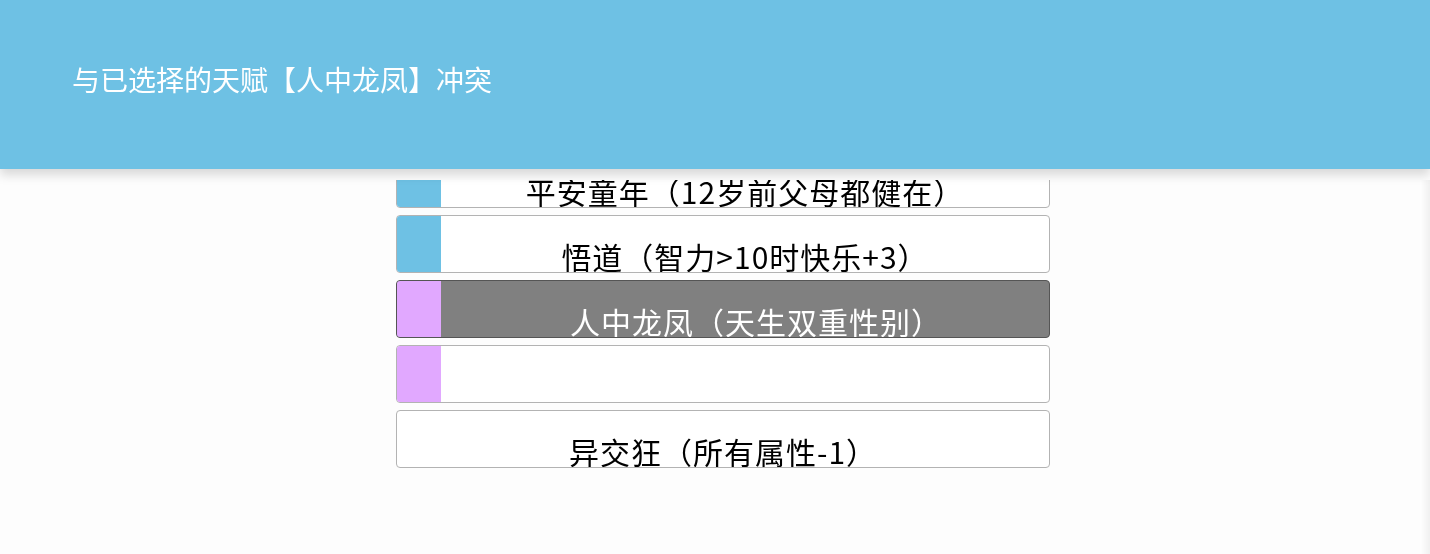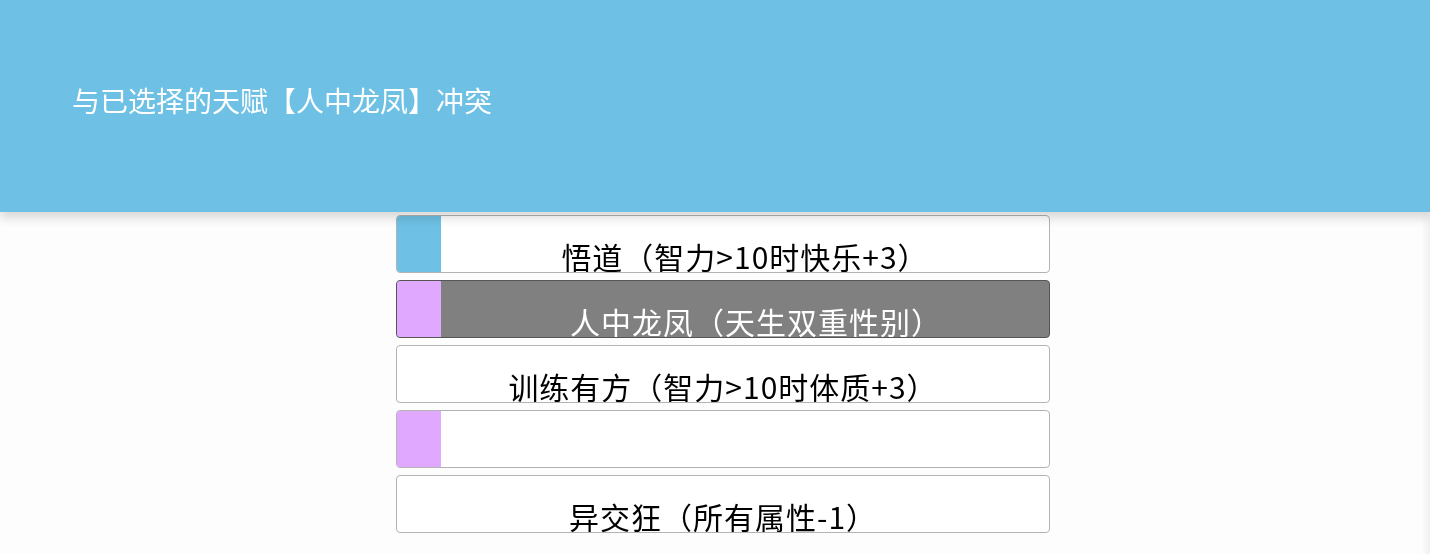--- a/index.html
+++ b/index.html
@@ -11,21 +11,21 @@
     background: #fdfdfd;
     font-family: "Microsoft YaHei", "PingFang SC", "Noto Sans CJK SC", sans-serif;
   }
 
   
   .toast {
     position: absolute;
     top: 0;
     left: 0;
     width: 100%;
-    height: 212px;
+    height: 169px;
     background: #6ec1e4;
     box-shadow: 0 6px 10px rgba(0,0,0,0.15);
     z-index: 20;
     color: #ffffff;
     font-size: 28px;
     display: flex;
     align-items: center;
     padding-left: 72px;
     box-sizing: border-box;
     padding-bottom: 12px;
@@ -135,24 +135,20 @@
       <div class="pip blue"></div>
       <div class="label">悟道（智力&gt;10时快乐+3）</div>
     </div>
 
     <div class="row selected">
       <div class="pip purple"></div>
       <div class="label">人中龙凤（天生双重性别）</div>
     </div>
 
 
-    <div class="row">
-      <div class="pip none"></div>
-      <div class="label">训练有方（智力&gt;10时体质+3）</div>
-    </div>
 
     <div class="row">
       <div class="pip purple"></div>
     </div>
 
     <div class="row bottomcut">
       <div class="pip none"></div>
       <div class="label">异交狂（所有属性-1）</div>
     </div>
 

